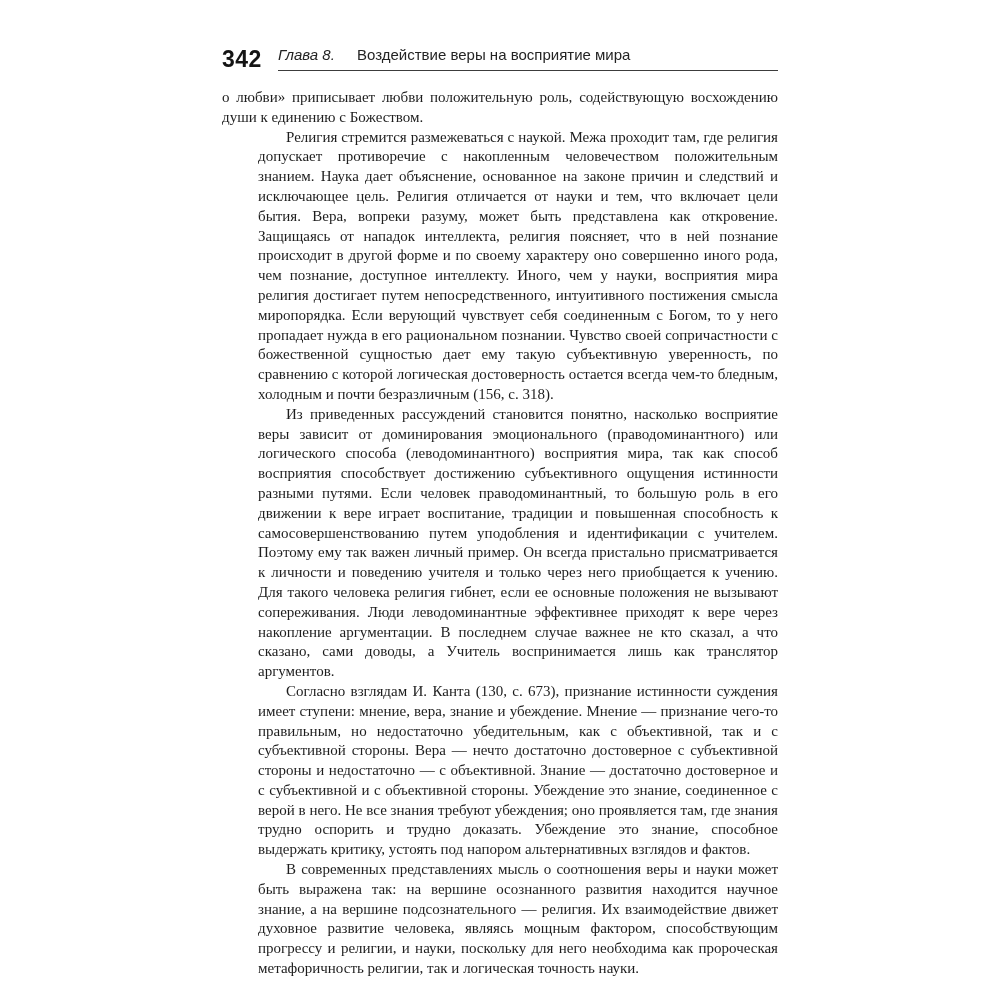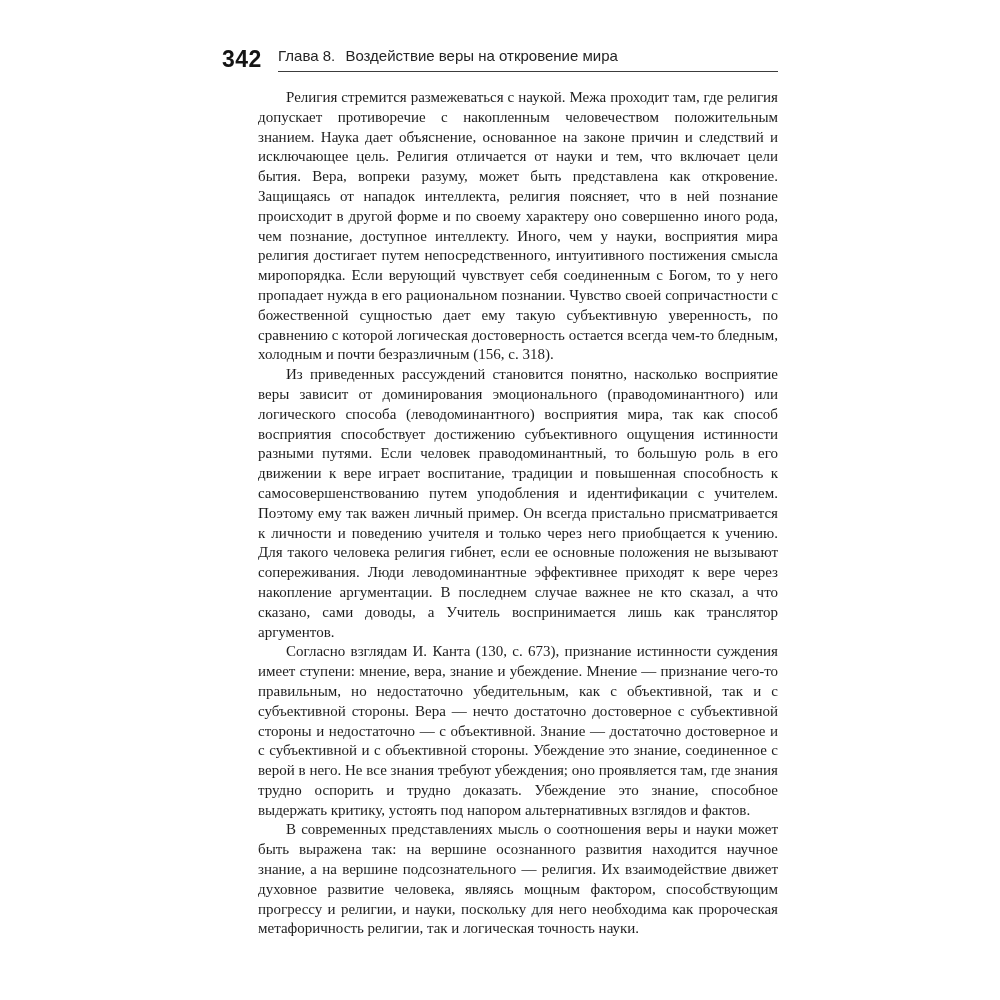--- a/index.html
+++ b/index.html
@@ -13,41 +13,42 @@
     height: 1000px;
     background: #ffffff;
     overflow: hidden;
   }
   .page-header {
     position: absolute;
     left: 222px;
     top: 46px;
     width: 556px;
     display: flex;
-    align-items: center;
+    align-items: flex-start;
     font-family: "Liberation Sans", sans-serif;
   }
   .page-num {
     font-size: 23px;
     font-weight: bold;
     color: #141414;
     letter-spacing: 0.5px;
     flex: 0 0 auto;
     width: 56px;
   }
   .chapter {
     flex: 1 1 auto;
     border-bottom: 1.6px solid #3c3c3c;
     padding-bottom: 7px;
     font-size: 15px;
     color: #242424;
     white-space: nowrap;
   }
   .chapter-label {
-    margin-right: 6px;
+    margin-right: 18px;
+    font-style: italic;
   }
   .page-body {
     position: absolute;
     left: 222px;
     top: 88px;
     width: 556px;
     font-family: "Liberation Serif", serif;
     font-size: 15px;
     line-height: 19.8px;
     color: #1d1d1d;
@@ -62,22 +63,23 @@
   }
 </style>
 </head>
 <body>
 
 <div class="page">
   <header class="page-header">
     <span class="page-num">342</span>
     <span class="chapter">
       <span class="chapter-label">Глава 8.</span>
-      <span class="chapter-name">Воздействие веры на откровение мира</span>
+      <span class="chapter-name">Воздействие веры на восприятие мира</span>
     </span>
   </header>
   <main class="page-body">
+      <p class="para">о любви» приписывает любви положительную роль, содействующую восхождению души к единению с Божеством.</p>
       <p class="para indent">Религия стремится размежеваться с наукой. Межа проходит там, где религия допускает противоречие с накопленным человечеством положительным знанием. Наука дает объяснение, основанное на законе причин и следствий и исключающее цель. Религия отличается от науки и тем, что включает цели бытия. Вера, вопреки разуму, может быть представлена как откровение. Защищаясь от нападок интеллекта, религия поясняет, что в ней познание происходит в другой форме и по своему характеру оно совершенно иного рода, чем познание, доступное интеллекту. Иного, чем у науки, восприятия мира религия достигает путем непосредственного, интуитивного постижения смысла миропорядка. Если верующий чувствует себя соединенным с Богом, то у него пропадает нужда в его рациональном познании. Чувство своей сопричастности с божественной сущностью дает ему такую субъективную уверенность, по сравнению с которой логическая достоверность остается всегда чем-то бледным, холодным и почти безразличным (156, с. 318).</p>
       <p class="para indent">Из приведенных рассуждений становится понятно, насколько восприятие веры зависит от доминирования эмоционального (праводоминантного) или логического способа (леводоминантного) восприятия мира, так как способ восприятия способствует достижению субъективного ощущения истинности разными путями. Если человек праводоминантный, то большую роль в его движении к вере играет воспитание, традиции и повышенная способность к самосовершенствованию путем уподобления и идентификации с учителем. Поэтому ему так важен личный пример. Он всегда пристально присматривается к личности и поведению учителя и только через него приобщается к учению. Для такого человека религия гибнет, если ее основные положения не вызывают сопереживания. Люди леводоминантные эффективнее приходят к вере через накопление аргументации. В последнем случае важнее не кто сказал, а что сказано, сами доводы, а Учитель воспринимается лишь как транслятор аргументов.</p>
       <p class="para indent">Согласно взглядам И. Канта (130, с. 673), признание истинности суждения имеет ступени: мнение, вера, знание и убеждение. Мнение — признание чего-то правильным, но недостаточно убедительным, как с объективной, так и с субъективной стороны. Вера — нечто достаточно достоверное с субъективной стороны и недостаточно — с объективной. Знание — достаточно достоверное и с субъективной и с объективной стороны. Убеждение это знание, соединенное с верой в него. Не все знания требуют убеждения; оно проявляется там, где знания трудно оспорить и трудно доказать. Убеждение это знание, способное выдержать критику, устоять под напором альтернативных взглядов и фактов.</p>
       <p class="para indent">В современных представлениях мысль о соотношения веры и науки может быть выражена так: на вершине осознанного развития находится научное знание, а на вершине подсознательного — религия. Их взаимодействие движет духовное развитие человека, являясь мощным фактором, способствующим прогрессу и религии, и науки, поскольку для него необходима как пророческая метафоричность религии, так и логическая точность науки.</p>
     </main>
 </div>
 
 </body></html>

